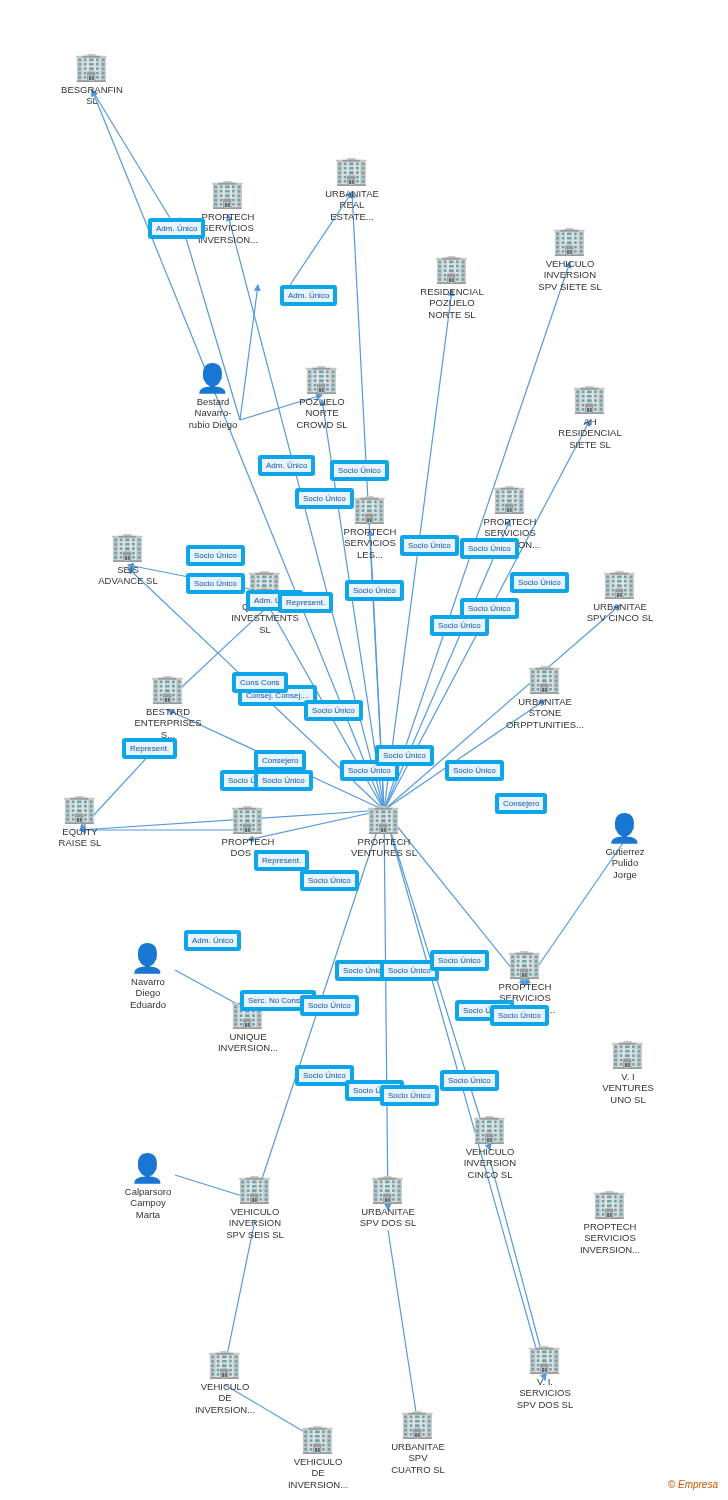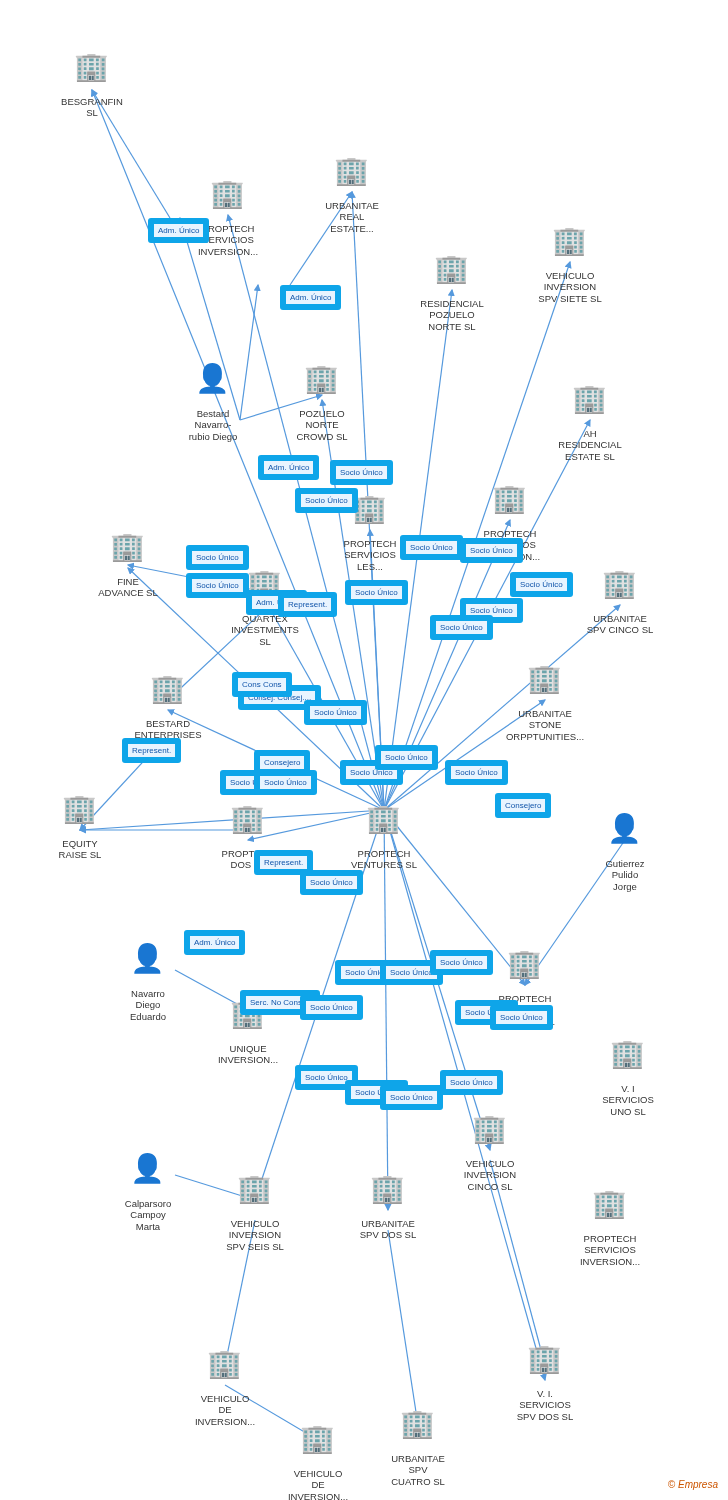--- a/index.html
+++ b/index.html
@@ -26,41 +26,41 @@
     .node {
       position: absolute;
       display: flex;
       flex-direction: column;
       align-items: center;
       text-align: center;
     }
     .node-label {
       font-size: 9.5px;
       color: #333;
-      margin-top: 15px;
+      margin-top: 3px;
       line-height: 1.2;
       white-space: pre-line;
       text-align: center;
     }
     .building-icon {
       font-size: 28px;
       color: #888;
       line-height: 1;
     }
     .building-icon.red {
       color: #cc3300;
     }
     .person-icon {
       font-size: 28px;
       color: #888;
       line-height: 1;
     }
     .role-badge {
       background: #e8f4ff;
-      border: 6px solid #0ea5e9;
+      border: 4px solid #0ea5e9;
       color: #1155aa;
       font-size: 8px;
       padding: 2px 4px;
       border-radius: 3px;
       white-space: nowrap;
       cursor: pointer;
     }
     .badge-container {
       position: absolute;
       display: flex;
@@ -157,21 +157,21 @@
       <div class="node" style="left: 287px; top: 365px; width: 70px;">
         <span class="building-icon ">🏢</span>
         <span class="node-label">POZUELO
 NORTE
 CROWD SL</span>
       </div>
       <div class="node" style="left: 555px; top: 385px; width: 70px;">
         <span class="building-icon ">🏢</span>
         <span class="node-label">AH
 RESIDENCIAL
-ESTATE SL</span>
+SIETE SL</span>
       </div>
       <div class="node" style="left: 178px; top: 365px; width: 70px;">
         <span class="person-icon">👤</span>
         <span class="node-label">Bestard
 Navarro-
 rubio Diego</span>
       </div>
       <div class="node" style="left: 335px; top: 495px; width: 70px;">
         <span class="building-icon ">🏢</span>
         <span class="node-label">PROPTECH
@@ -179,21 +179,21 @@
 LES...</span>
       </div>
       <div class="node" style="left: 475px; top: 485px; width: 70px;">
         <span class="building-icon ">🏢</span>
         <span class="node-label">PROPTECH
 SERVICIOS
 INVERSION...</span>
       </div>
       <div class="node" style="left: 93px; top: 533px; width: 70px;">
         <span class="building-icon ">🏢</span>
-        <span class="node-label">FINE
+        <span class="node-label">SEIS
 ADVANCE SL</span>
       </div>
       <div class="node" style="left: 230px; top: 570px; width: 70px;">
         <span class="building-icon ">🏢</span>
         <span class="node-label">QUARTEX
 INVESTMENTS SL</span>
       </div>
       <div class="node" style="left: 585px; top: 570px; width: 70px;">
         <span class="building-icon ">🏢</span>
         <span class="node-label">URBANITAE
@@ -244,21 +244,21 @@
       </div>
       <div class="node" style="left: 490px; top: 950px; width: 70px;">
         <span class="building-icon ">🏢</span>
         <span class="node-label">PROPTECH
 SERVICIOS
 INVERSION...</span>
       </div>
       <div class="node" style="left: 593px; top: 1040px; width: 70px;">
         <span class="building-icon ">🏢</span>
         <span class="node-label">V. I
-SERVICIOS
+VENTURES
 UNO  SL</span>
       </div>
       <div class="node" style="left: 220px; top: 1175px; width: 70px;">
         <span class="building-icon ">🏢</span>
         <span class="node-label">VEHICULO
 INVERSION
 SPV SEIS SL</span>
       </div>
       <div class="node" style="left: 353px; top: 1175px; width: 70px;">
         <span class="building-icon ">🏢</span>

